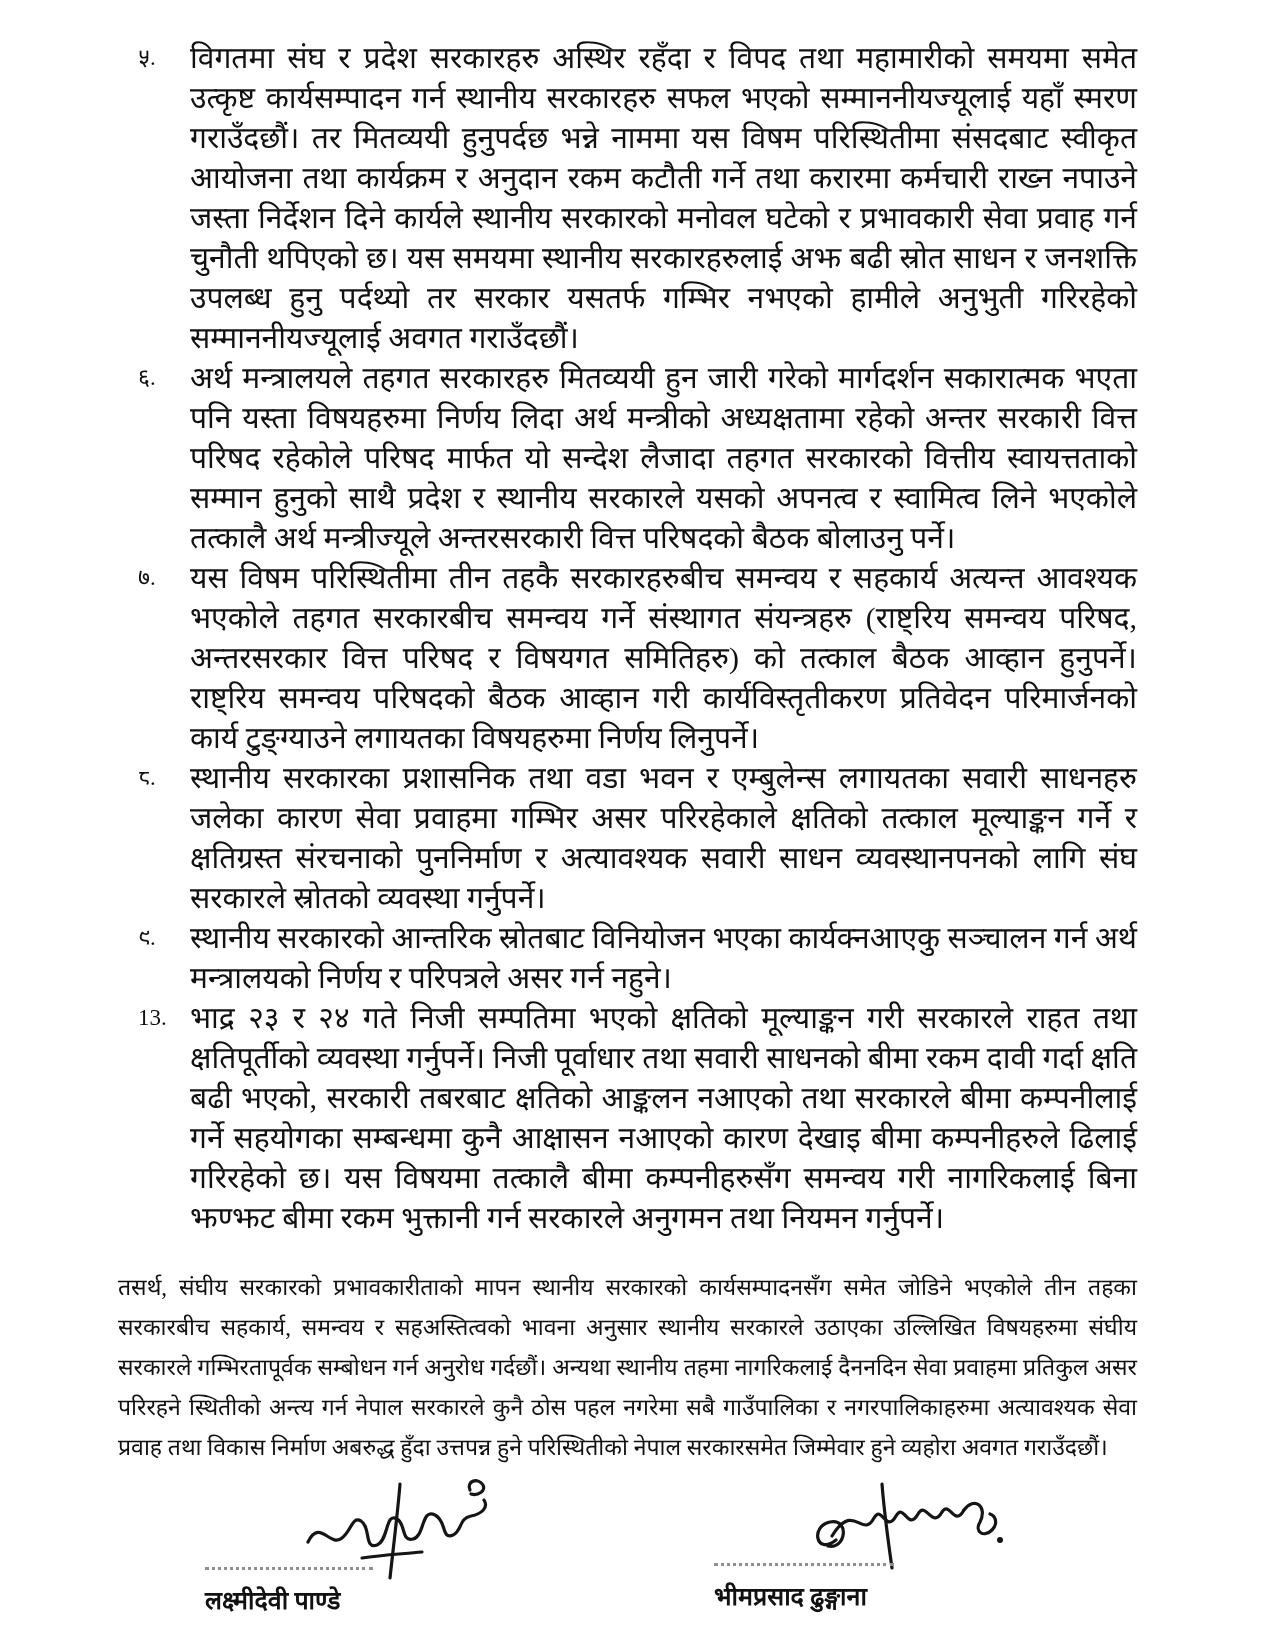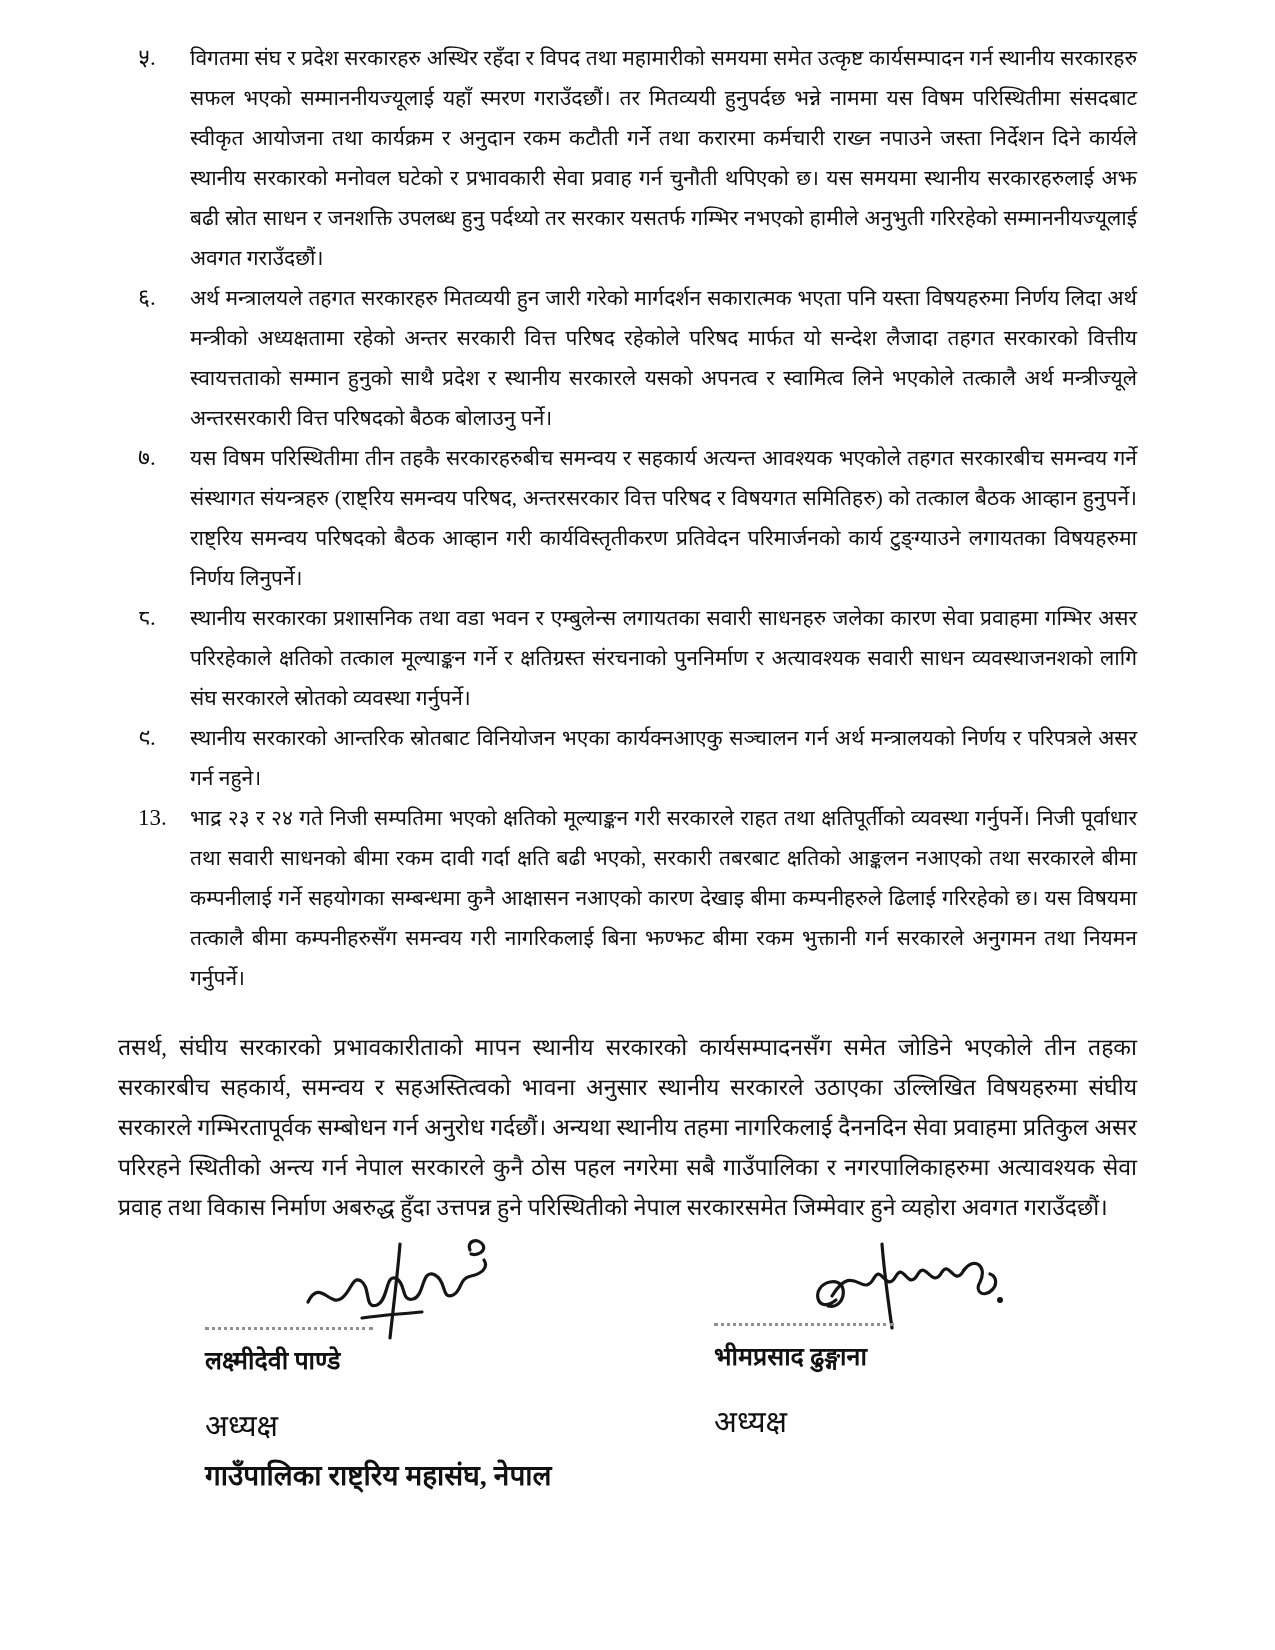--- a/index.html
+++ b/index.html
@@ -28,21 +28,21 @@
     align-items: flex-start;
     margin: 0 0 0 20px;
   }
   .doc-item .num {
     flex: 0 0 52px;
     font-size: 23px;
     line-height: 40px;
   }
   .doc-item .txt {
     flex: 1 1 auto;
-    font-size: 21px;
+    font-size: 30px;
     line-height: 40px;
     text-align: justify;
     text-justify: inter-word;
   }
   .closing {
     margin-top: 30px;
     font-size: 23px;
     line-height: 40px;
     text-align: justify;
     text-justify: inter-word;
@@ -105,21 +105,21 @@
       <div class="txt">अर्थ मन्त्रालयले तहगत सरकारहरु मितव्ययी हुन जारी गरेको मार्गदर्शन सकारात्मक भएता पनि यस्ता विषयहरुमा निर्णय लिदा अर्थ मन्त्रीको अध्यक्षतामा रहेको अन्तर सरकारी वित्त परिषद रहेकोले परिषद मार्फत यो सन्देश लैजादा तहगत सरकारको वित्तीय स्वायत्तताको सम्मान हुनुको साथै प्रदेश र स्थानीय सरकारले यसको अपनत्व र स्वामित्व लिने भएकोले तत्कालै अर्थ मन्त्रीज्यूले अन्तरसरकारी वित्त परिषदको बैठक बोलाउनु पर्ने।</div>
     </div>
 
     <div class="doc-item">
       <div class="num">७.</div>
       <div class="txt">यस विषम परिस्थितीमा तीन तहकै सरकारहरुबीच समन्वय र सहकार्य अत्यन्त आवश्यक भएकोले तहगत सरकारबीच समन्वय गर्ने संस्थागत संयन्त्रहरु (राष्ट्रिय समन्वय परिषद, अन्तरसरकार वित्त परिषद र विषयगत समितिहरु) को तत्काल बैठक आव्हान हुनुपर्ने।  राष्ट्रिय समन्वय परिषदको बैठक आव्हान गरी कार्यविस्तृतीकरण प्रतिवेदन परिमार्जनको कार्य टुङ्ग्याउने लगायतका विषयहरुमा निर्णय लिनुपर्ने।</div>
     </div>
 
     <div class="doc-item">
       <div class="num">८.</div>
-      <div class="txt">स्थानीय सरकारका प्रशासनिक तथा वडा भवन र एम्बुलेन्स लगायतका सवारी साधनहरु जलेका कारण सेवा प्रवाहमा गम्भिर असर परिरहेकाले क्षतिको तत्काल मूल्याङ्कन गर्ने र क्षतिग्रस्त संरचनाको पुननिर्माण र अत्यावश्यक सवारी साधन व्यवस्थाजनशको लागि संघ सरकारले स्रोतको व्यवस्था गर्नुपर्ने।</div>
+      <div class="txt">स्थानीय सरकारका प्रशासनिक तथा वडा भवन र एम्बुलेन्स लगायतका सवारी साधनहरु जलेका कारण सेवा प्रवाहमा गम्भिर असर परिरहेकाले क्षतिको तत्काल मूल्याङ्कन गर्ने र क्षतिग्रस्त संरचनाको पुननिर्माण र अत्यावश्यक सवारी साधन व्यवस्थानपनको लागि संघ सरकारले स्रोतको व्यवस्था गर्नुपर्ने।</div>
     </div>
 
     <div class="doc-item">
       <div class="num">९.</div>
       <div class="txt">स्थानीय सरकारको आन्तरिक स्रोतबाट विनियोजन भएका कार्यक्नआएकु सञ्चालन गर्न अर्थ मन्त्रालयको निर्णय र परिपत्रले असर गर्न नहुने।</div>
     </div>
 
     <div class="doc-item">
       <div class="num">13.</div>
       <div class="txt">भाद्र २३ र २४ गते निजी सम्पतिमा भएको क्षतिको मूल्याङ्कन गरी सरकारले राहत तथा क्षतिपूर्तीको व्यवस्था गर्नुपर्ने।  निजी पूर्वाधार तथा सवारी साधनको बीमा रकम दावी गर्दा क्षति बढी भएको, सरकारी तबरबाट क्षतिको आङ्कलन नआएको तथा सरकारले बीमा कम्पनीलाई गर्ने सहयोगका सम्बन्धमा कुनै आक्षासन नआएको कारण देखाइ बीमा कम्पनीहरुले ढिलाई गरिरहेको छ।  यस विषयमा तत्कालै बीमा कम्पनीहरुसँग समन्वय गरी नागरिकलाई बिना झण्झट बीमा रकम भुक्तानी गर्न सरकारले अनुगमन तथा नियमन गर्नुपर्ने।</div>

